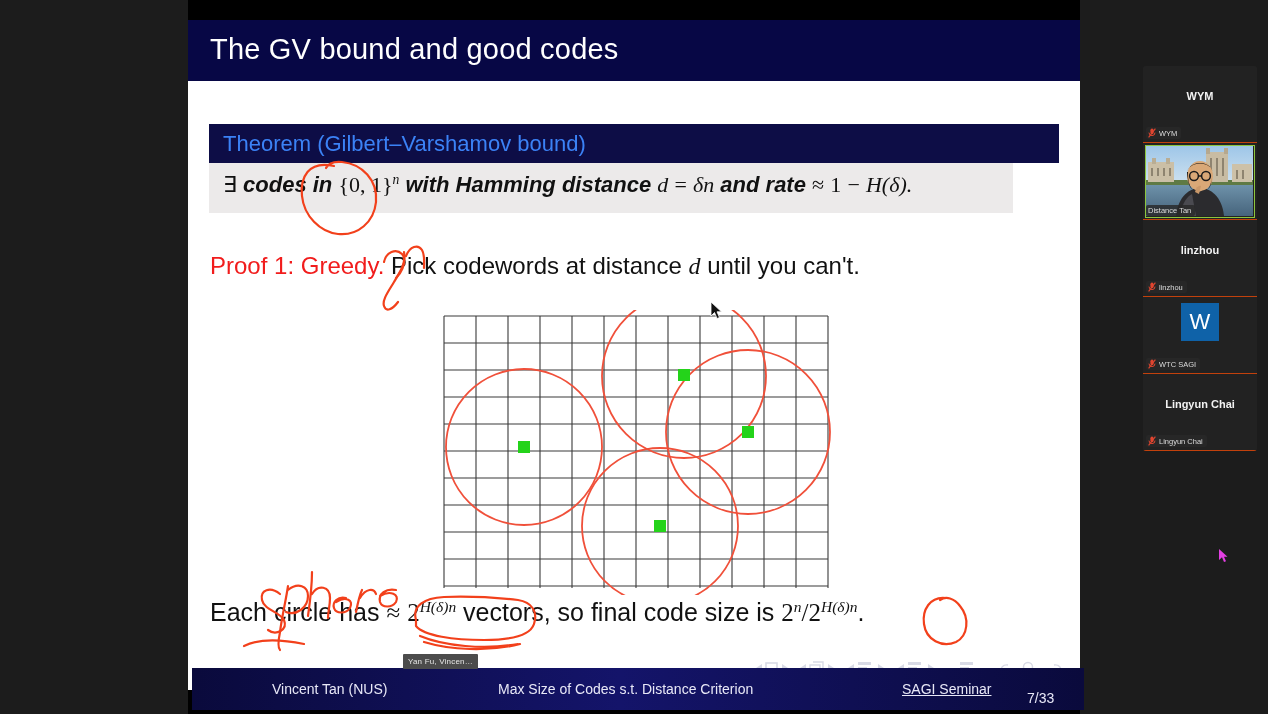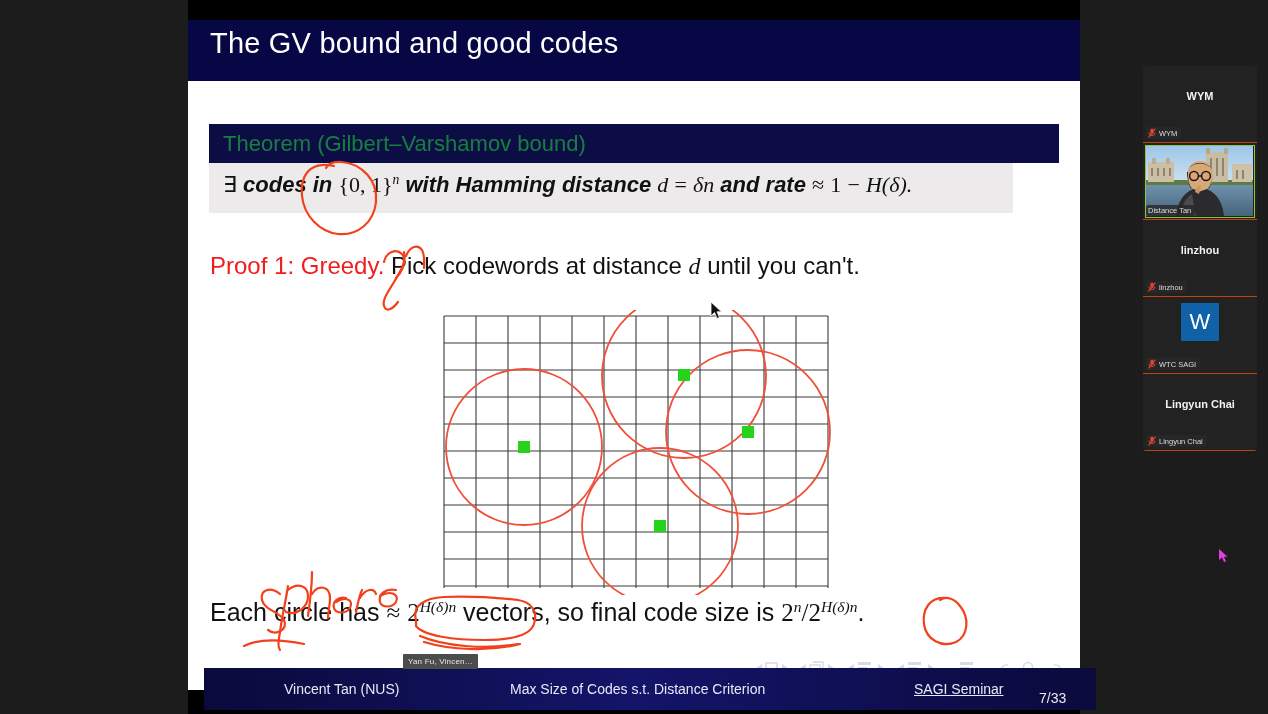--- a/index.html
+++ b/index.html
@@ -23,37 +23,37 @@
     background: #ffffff;
   }
 
   
   #slide-title-bar {
     position: absolute; left: 0; top: 0;
     width: 892px; height: 61px;
     background: #070745;
   }
   #slide-title {
-    position: absolute; left: 22px; top: 7px;
+    position: absolute; left: 22px; top: 13px;
     color: #ffffff;
     font-size: 29px;
     font-weight: 400;
     letter-spacing: .2px;
     white-space: nowrap;
   }
 
   
   #theorem-head {
     position: absolute; left: 21px; top: 104px;
     width: 850px; height: 39px;
     background: #0d0d46;
   }
   #theorem-head-text {
     position: absolute; left: 14px; top: 7px;
-    color: #15803d; font-size: 22px; white-space: nowrap;
+    color: #3b82f6; font-size: 22px; white-space: nowrap;
   }
   #theorem-body {
     position: absolute; left: 21px; top: 143px;
     width: 804px; height: 50px;
     background: #eceaea;
   }
   #theorem-body-text {
     position: absolute; left: 14px; top: 9px;
     color: #111; font-size: 22px; white-space: nowrap;
   }
@@ -83,21 +83,21 @@
 
   
   #beamer-nav {
     position: absolute; left: 566px; top: 636px;
     width: 312px; height: 24px;
     opacity: .55;
   }
 
   
   #slide-footer {
-    position: absolute; left: 16px; top: 648px;
+    position: absolute; left: 4px; top: 648px;
     width: 892px; height: 42px;
     background: linear-gradient(90deg,#0a0a3c 0%, #14146a 48%, #0a0a3c 100%);
     color: #e8e8f7;
     font-size: 14px;
   }
   #footer-author { position: absolute; left: 80px; top: 13px; white-space: nowrap; }
   #footer-center { position: absolute; left: 306px; top: 13px; white-space: nowrap; }
   #footer-event  { position: absolute; left: 710px; top: 13px; white-space: nowrap; text-decoration: underline; }
   #footer-page   { position: absolute; left: 835px; top: 13px; white-space: nowrap; margin-top: 9px; }
 

